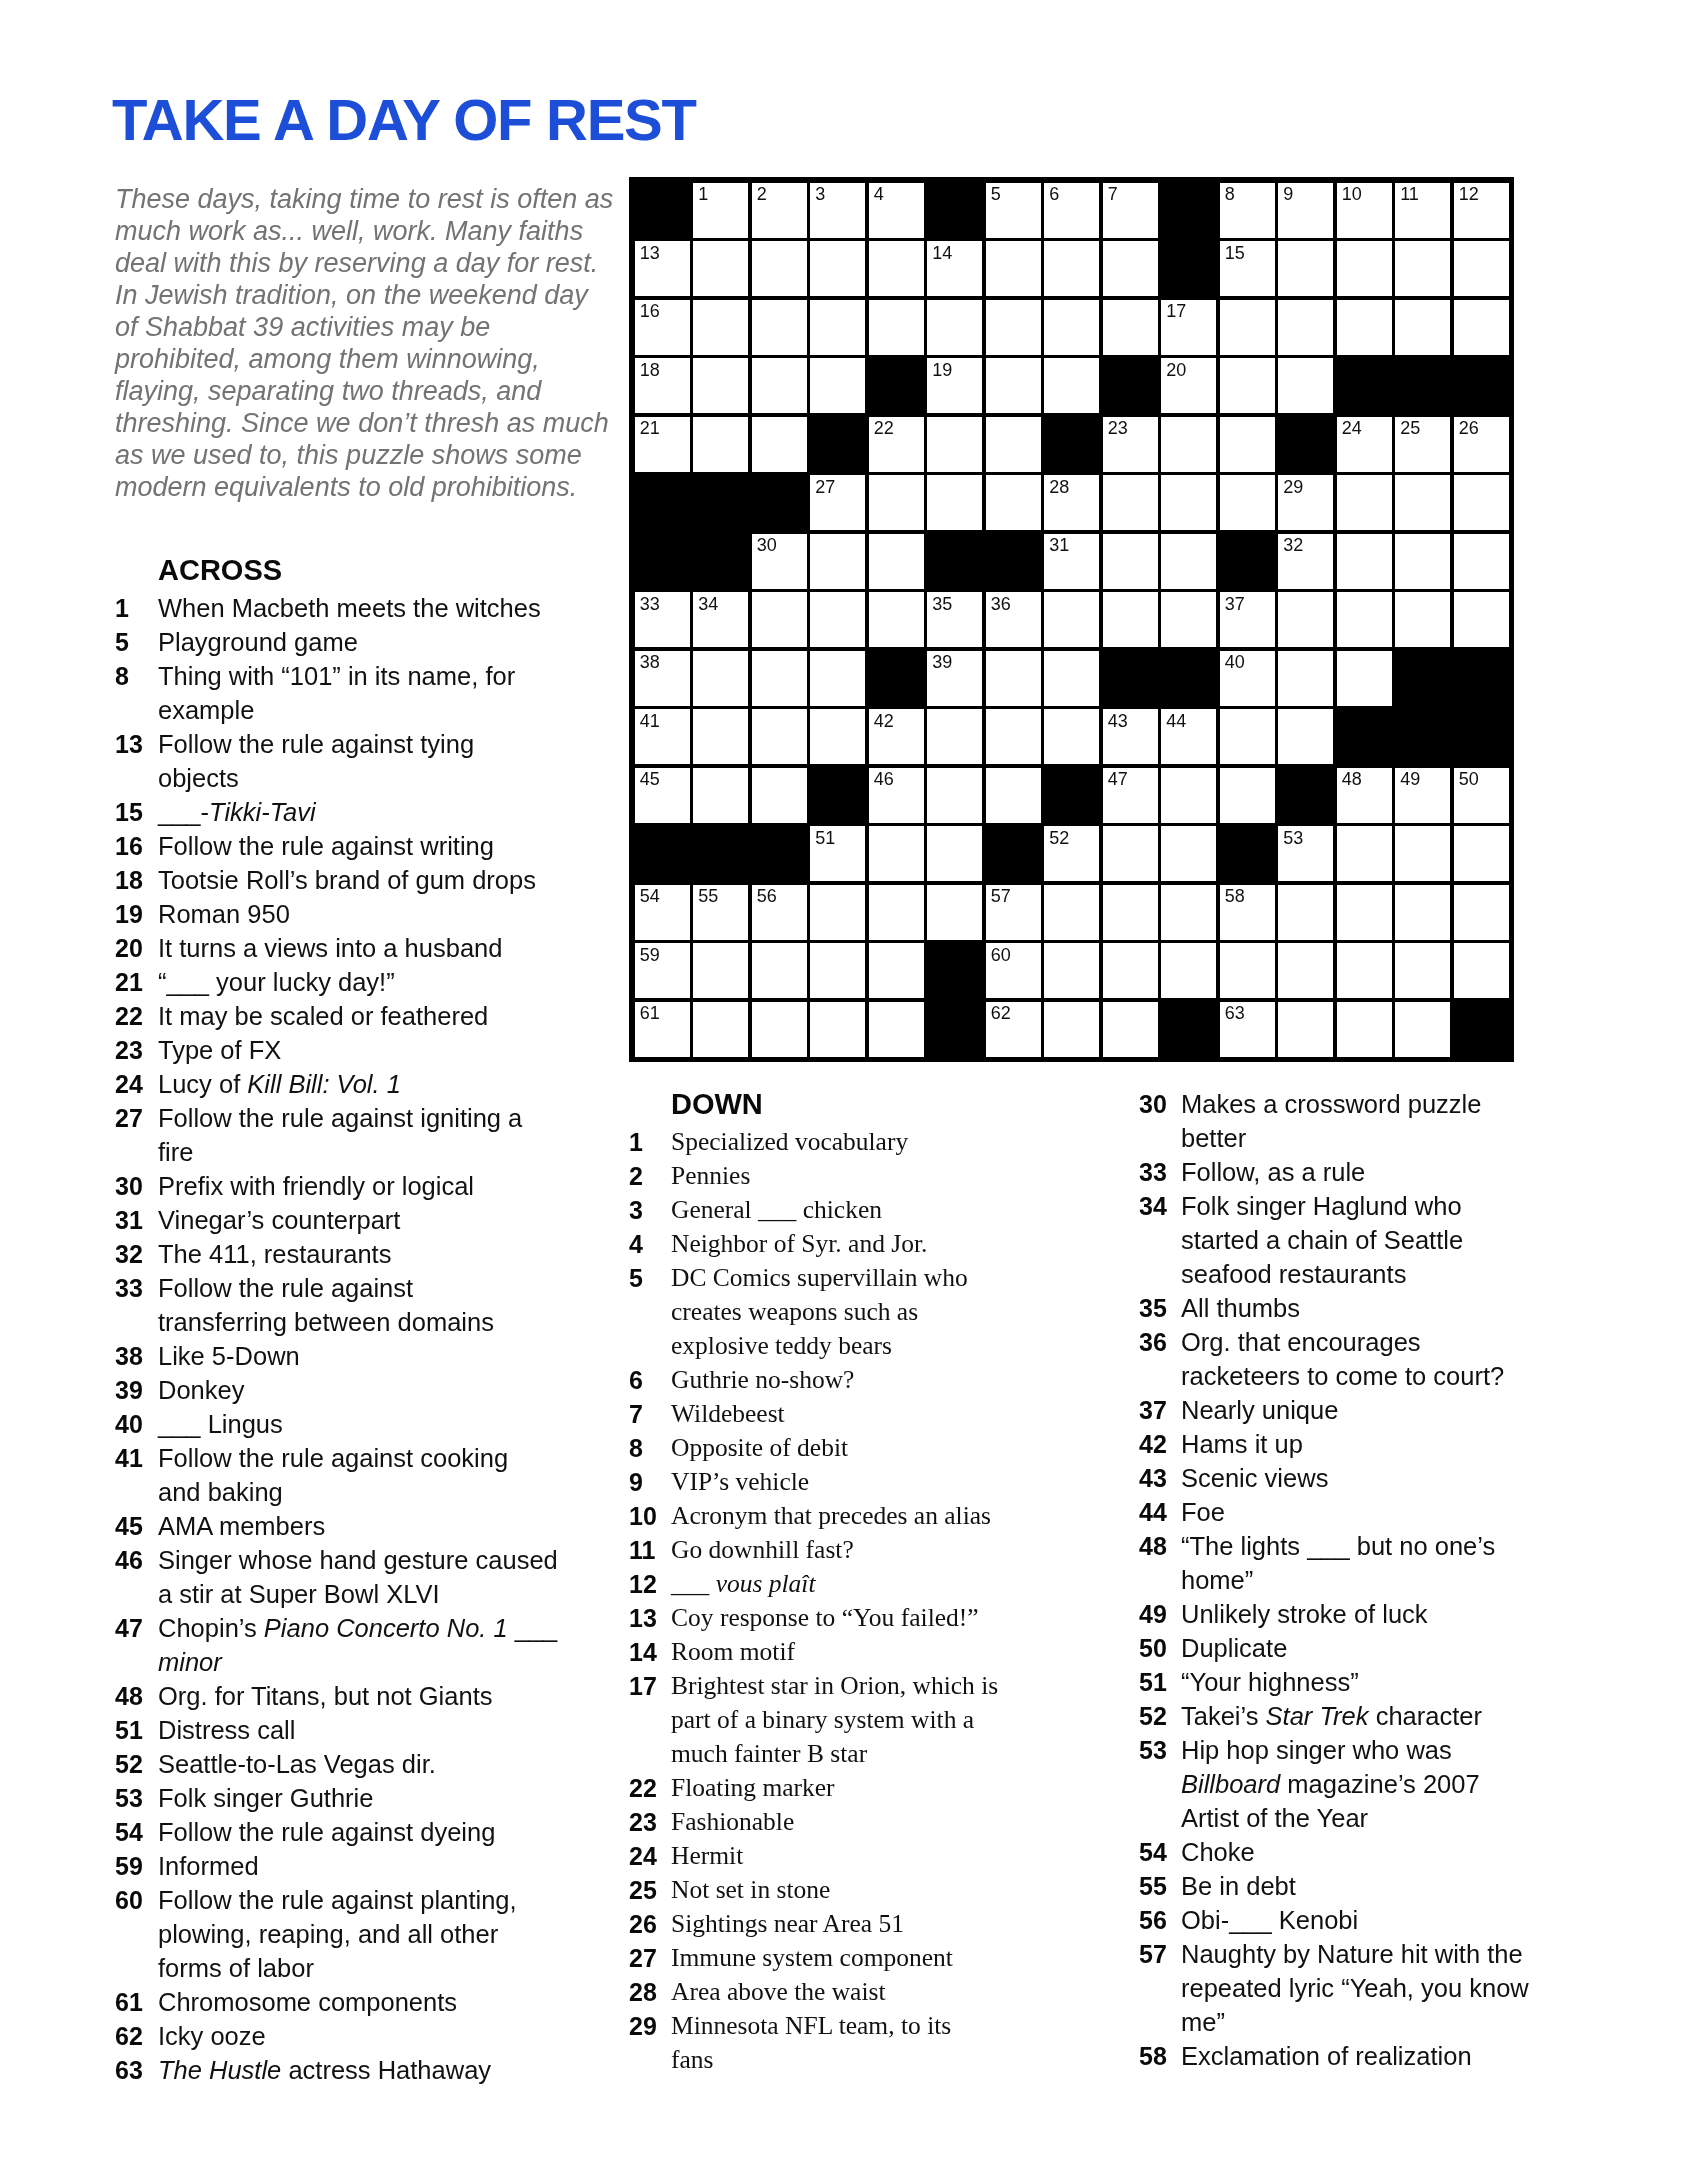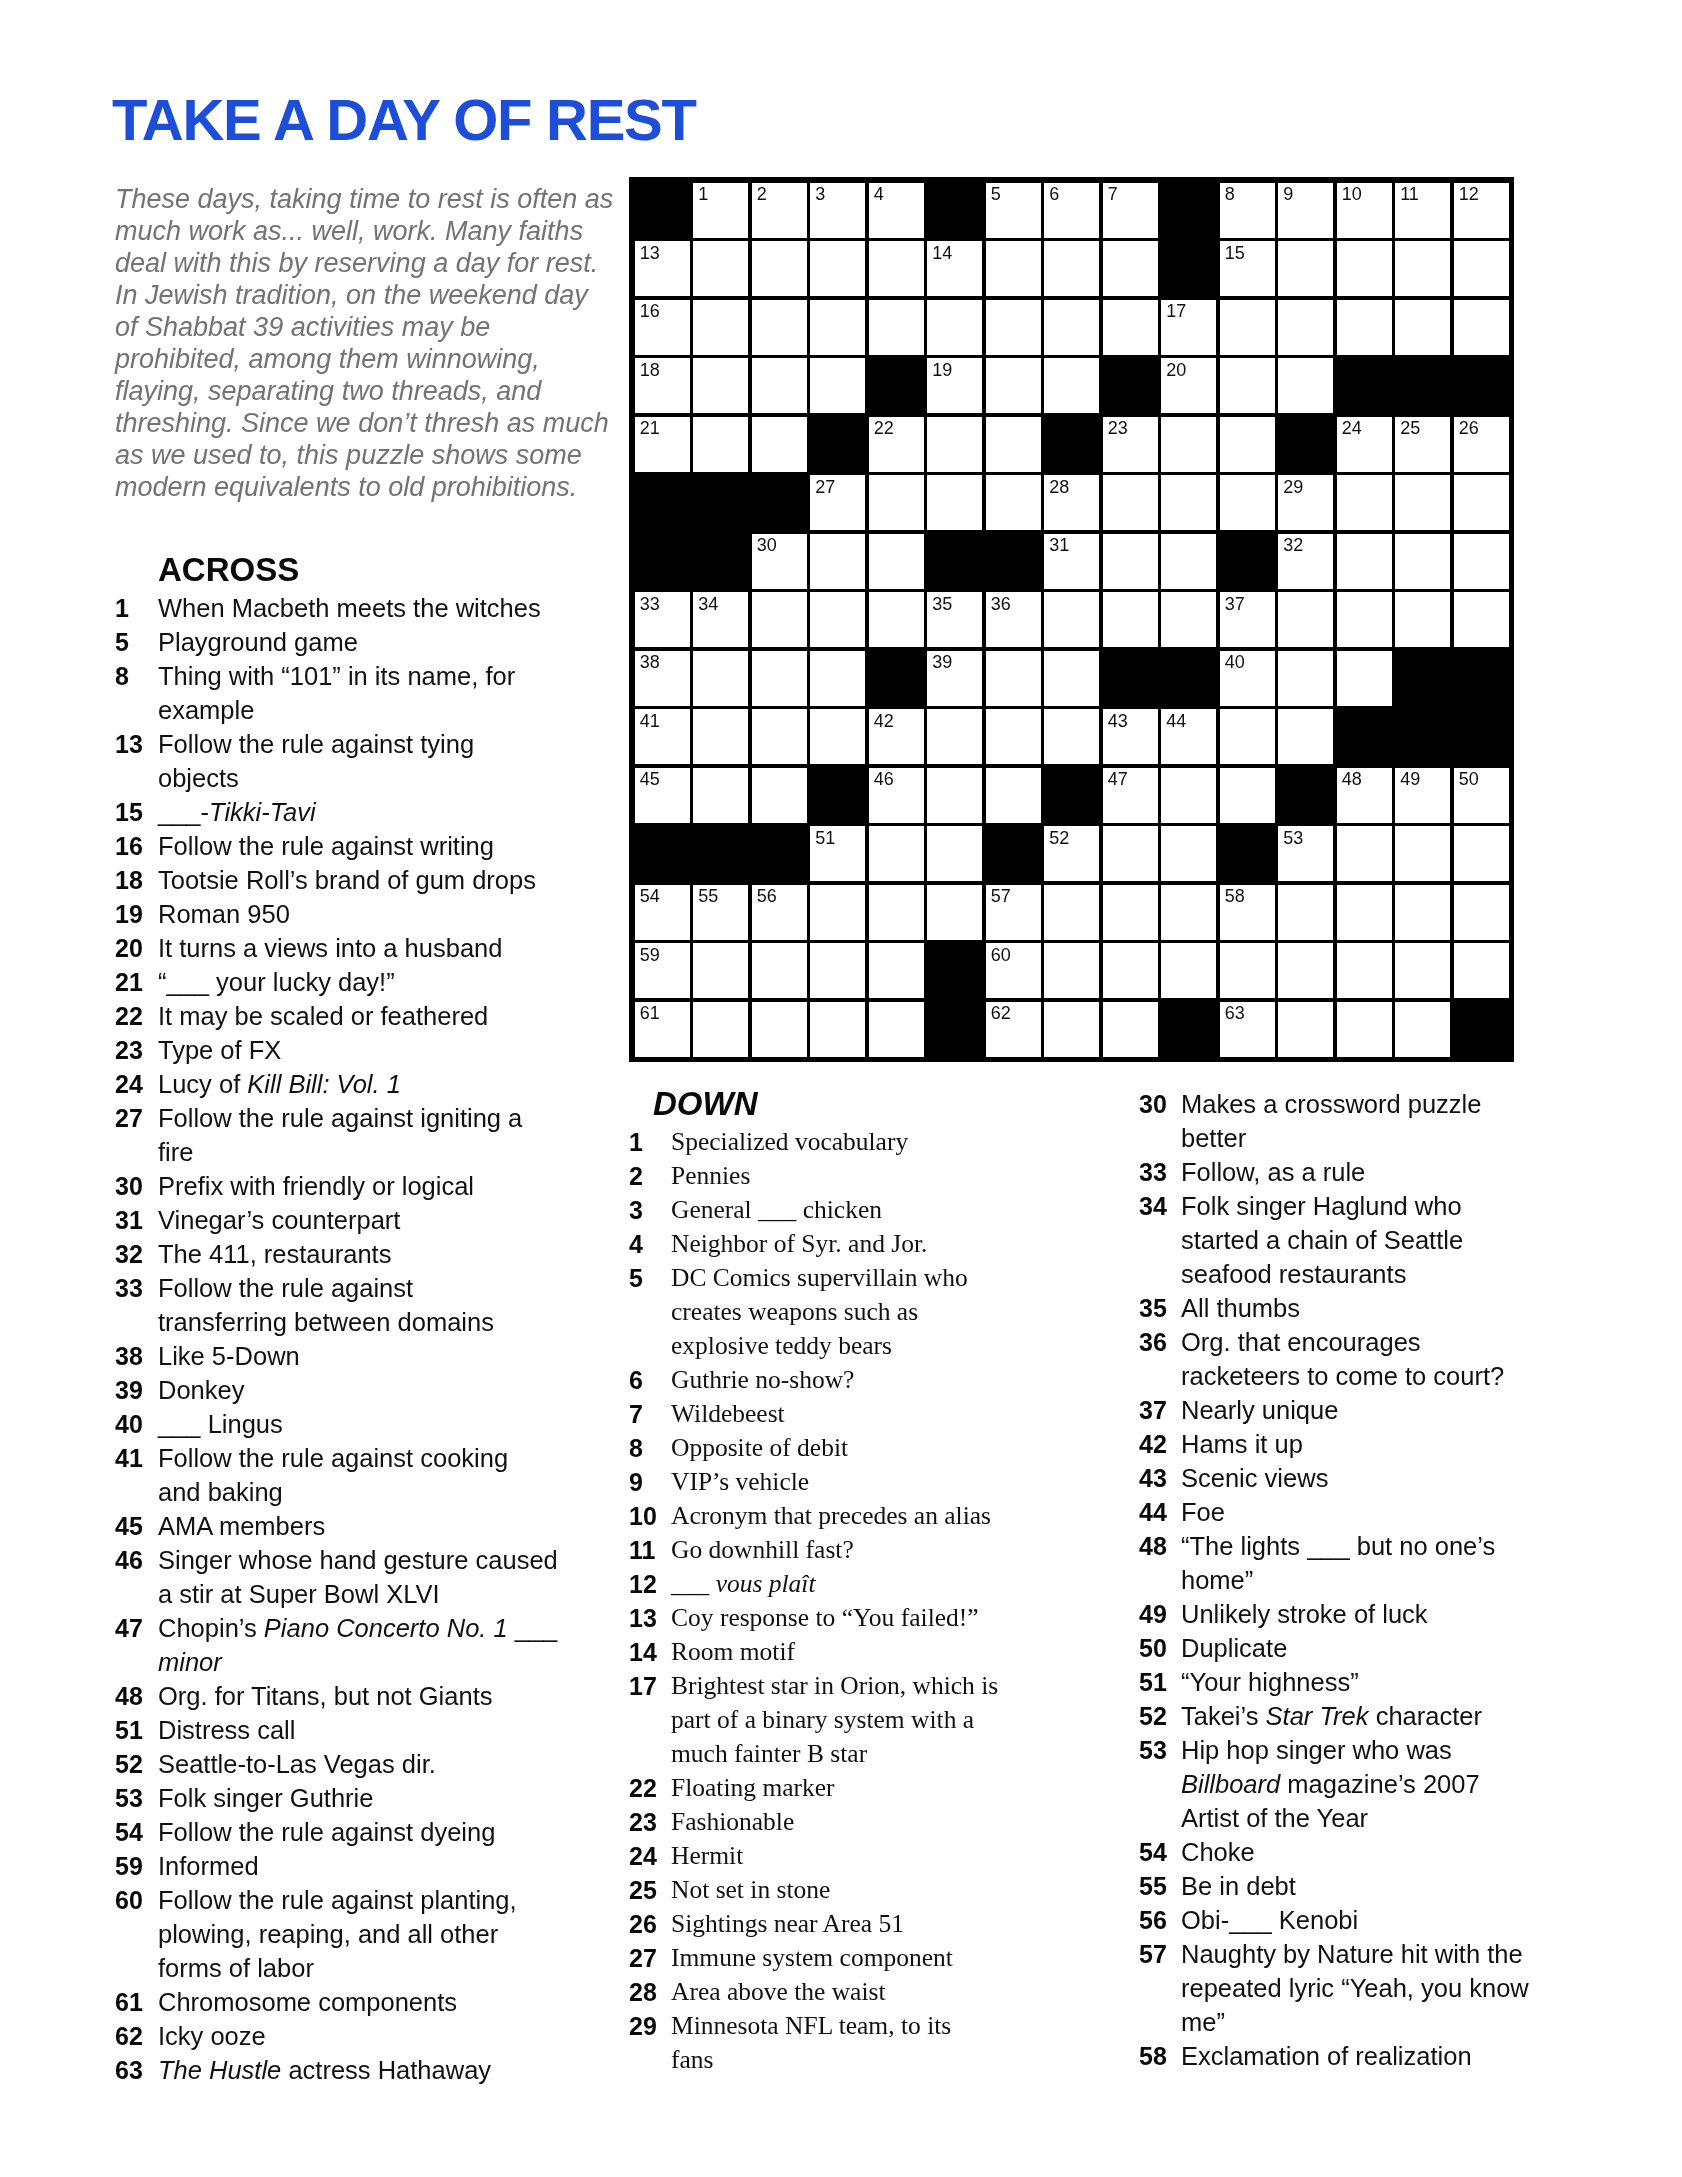--- a/index.html
+++ b/index.html
@@ -24,29 +24,29 @@
     gap:3.5px;padding:3.5px;width:max-content;
   }
   .cell{position:relative;background:#fff;}
   .cell.black{background:#000;}
   .cnum{
     position:absolute;left:5.2px;top:2.6px;font-size:18px;line-height:1;color:#111;
     font-family:"Liberation Sans","DejaVu Sans",sans-serif;
   }
   
   .clues{width:max-content;}
-  .clue-header{font-size:33px;font-weight:700;line-height:34px;margin-bottom:4.3px;color:#0a0a0a;}
+  .clue-header{font-size:29px;font-weight:700;line-height:34px;margin-bottom:4.3px;color:#0a0a0a;}
   .clue{display:flex;align-items:flex-start;}
   .clue .num{flex:0 0 43px;font-weight:700;font-size:25px;line-height:34px;color:#0a0a0a;}
   .clue .txt{font-size:25.5px;line-height:34px;white-space:pre-line;color:#111;}
   .across-sec{left:115px;top:553px;}
   .across-sec .clue-header{margin-left:43px;}
   .across-sec .txt{width:402px;}
   .down-sec-1{left:629px;top:1087px;}
-  .down-sec-1 .clue-header{margin-left:24px;font-style:italic;}
+  .down-sec-1 .clue-header{margin-left:42px;}
   .down-sec-1 .num{flex:0 0 42px;}
   .down-sec-1 .txt{width:419px;font-family:Liberation Serif, serif;}
   .down-sec-2{left:1139px;top:1087px;}
   .down-sec-2 .num{flex:0 0 42px;}
   .down-sec-2 .txt{width:437px;}
 </style>
 </head>
 <body>
 
 <div class="abs title">TAKE A DAY OF REST</div>

